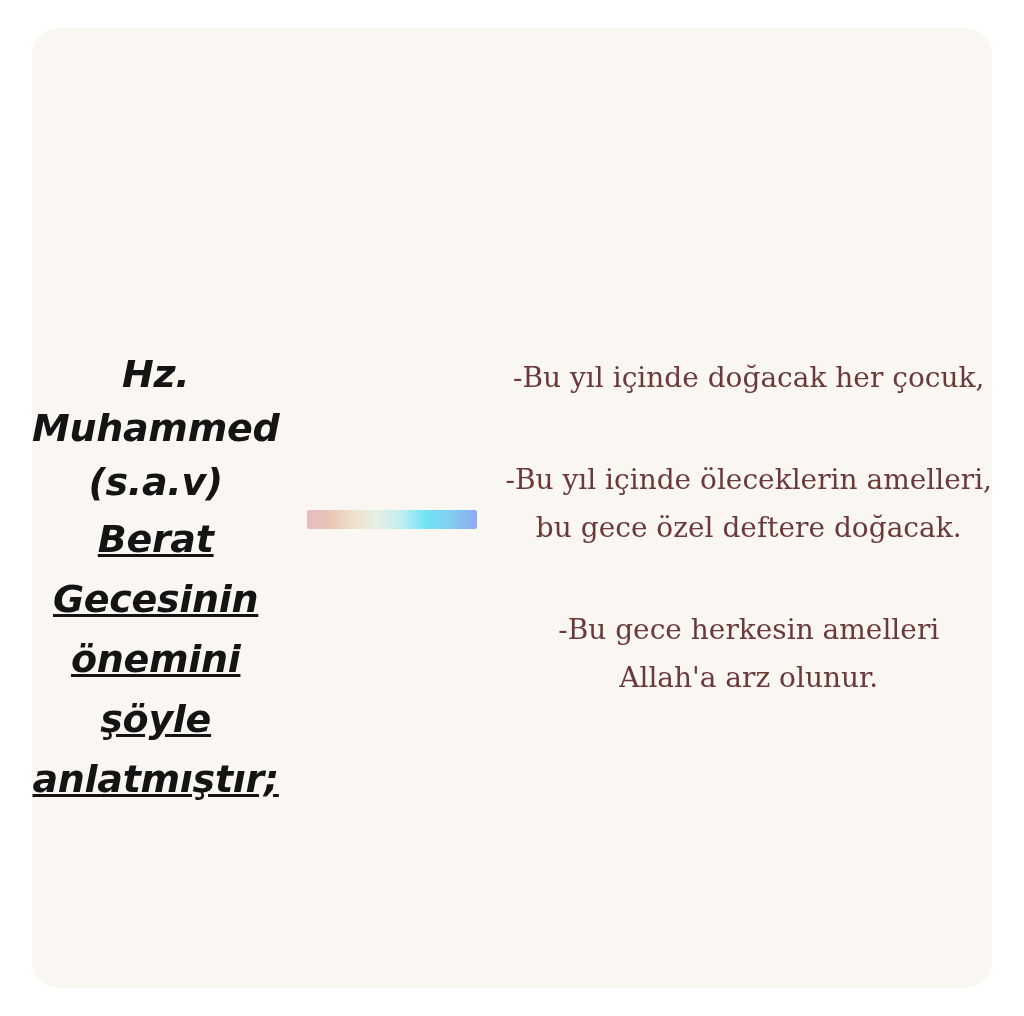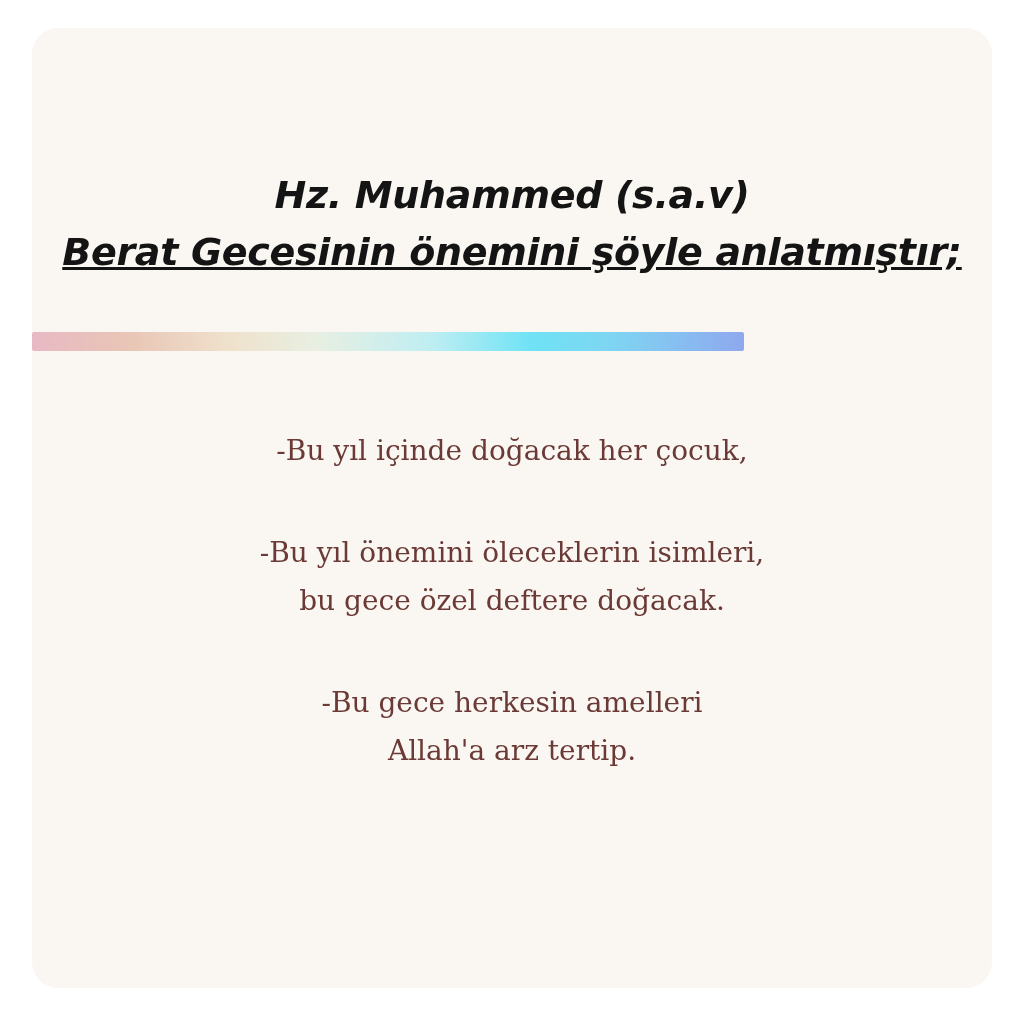--- a/index.html
+++ b/index.html
@@ -26,21 +26,22 @@
     overflow: hidden;
   }
 
   .inner {
     position: absolute;
     left: 0;
     top: 0;
     width: 100%;
     height: 100%;
     display: flex;
-    flex-direction: column;
+    flex-direction: row;
+    align-items: center;
     gap: 28px;
   }
 
   .heading-block {
     margin-top: 140px;
     text-align: center;
     width: 100%;
   }
 
   .heading-line {
@@ -114,25 +115,25 @@
 
     <div class="divider"></div>
 
     <div class="verses">
 
       <div class="verse">
         <span class="vline">-Bu yıl içinde doğacak her çocuk,</span>
       </div>
 
       <div class="verse">
-        <span class="vline">-Bu yıl önemini öleceklerin isimleri,</span>
+        <span class="vline">-Bu yıl içinde öleceklerin amelleri,</span>
         <span class="vline">bu gece özel deftere doğacak.</span>
       </div>
 
 
       <div class="verse">
         <span class="vline">-Bu gece herkesin amelleri</span>
-        <span class="vline">Allah'a arz tertip.</span>
+        <span class="vline">Allah'a arz olunur.</span>
       </div>
 
     </div>
   </div>
 </div>
 
 </body></html>

